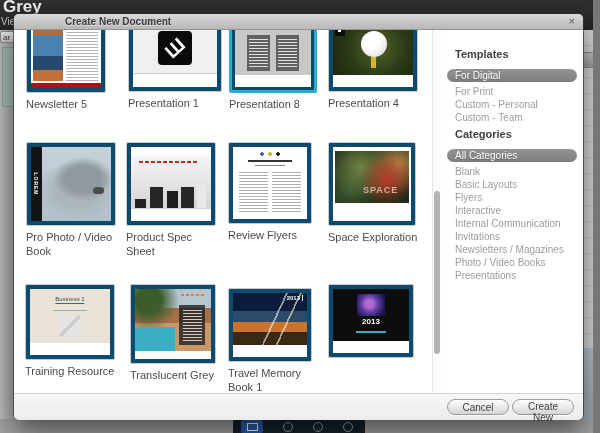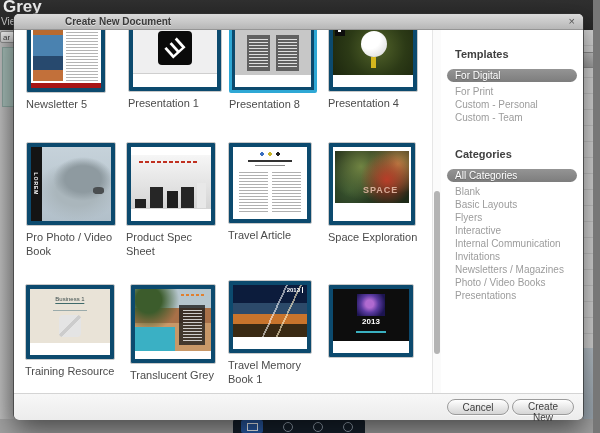--- a/index.html
+++ b/index.html
@@ -58,21 +58,21 @@
   .footer .btn-create{right:9px;}
 
   
   .grid{position:absolute;left:0;top:0;right:150px;bottom:0;overflow:hidden;padding-left:20px;}
   .cell{position:absolute;}
   .card{background:#0c4a6e;border:1px solid #c9c9c9;border-radius:2px;padding:4px;display:inline-block;}
   .cell.selected .card{border:3px solid var(--selection-blue,#2fa8d5);padding:3px;}
   .tpl-label{margin-top:4px;width:96px;font-size:11px;line-height:14px;color:#4b4b4b;}
   .c0{left:12px;top:-22px}.c1{left:114px;top:-10px}.c2{left:215px;top:-13px}.c3{left:314px;top:-10px}
   .c4{left:12px;top:112px}.c5{left:112px;top:112px}.c6{left:214px;top:112px}.c7{left:314px;top:112px}
-  .c8{left:11px;top:254px}.c9{left:116px;top:254px}.c10{left:214px;top:250px}.c11{left:314px;top:254px}
+  .c8{left:11px;top:254px}.c9{left:116px;top:254px}.c10{left:214px;top:258px}.c11{left:314px;top:254px}
   .c7 .tpl-label{width:112px;}
 
   .art{position:relative;overflow:hidden;background:#fff;}
   .art::before,.art::after{content:"";position:absolute;}
   .art .art-text{position:absolute;z-index:3;}
 
   
   .art-0{width:70px;height:75px;background:
     linear-gradient(#dc8427,#dc8427) 0 0/100% 7px no-repeat,
     linear-gradient(#dde8c6,#dde8c6) 0 7px/100% 4px no-repeat,
@@ -192,21 +192,21 @@
 
   
   .scrollbar{position:absolute;top:0;bottom:0;right:142px;width:8px;
     background:#fbfbfb;border-left:1px solid #e6e6e6;}
   .scrollbar .thumb{position:absolute;left:1px;width:6px;top:161px;height:163px;
     background:#b4b4b4;border-radius:3px;}
 
   
   .side{position:absolute;top:0;bottom:0;right:0;width:142px;background:#fff;}
   .side h3{margin:18px 0 0 14px;font-size:11px;font-weight:bold;color:#3f3f3f;line-height:13px;}
-  .side h3.cats{margin-top:24px;}
+  .side h3.cats{margin-top:4px;}
   .side ul{list-style:none;margin:8px 6px 0 6px;padding:0;}
   .side li{font-size:10px;color:#9c9c9c;padding:0 8px;height:13px;line-height:13px;
     border-radius:7px;box-sizing:border-box;cursor:default;}
   .side li.selected{background:linear-gradient(#949494,#7d7d7d);color:#fff;margin-bottom:3px;
     text-shadow:0 1px 1px rgba(0,0,0,.25);}
 </style>
 </head>
 <body>
 
 <div class="screen">
@@ -243,21 +243,21 @@
     <div class="content">
       <div class="grid" id="grid">
           <div class="cell c0"><div class="card"><div class="art art-0"></div></div><div class="tpl-label">Newsletter 5</div></div>
           <div class="cell c1"><div class="card"><div class="art art-1"></div></div><div class="tpl-label">Presentation 1</div></div>
           <div class="cell c2 selected"><div class="card"><div class="art art-2"></div></div><div class="tpl-label">Presentation 8</div></div>
           <div class="cell c3"><div class="card"><div class="art art-3"></div></div><div class="tpl-label">Presentation 4</div></div>
           <div class="cell c4"><div class="card"><div class="art art-4">
                 <span class="art-text">LOREM</span>
               </div></div><div class="tpl-label">Pro Photo / Video Book</div></div>
           <div class="cell c5"><div class="card"><div class="art art-5"></div></div><div class="tpl-label">Product Spec Sheet</div></div>
-          <div class="cell c6"><div class="card"><div class="art art-6"></div></div><div class="tpl-label">Travel Article</div></div>
+          <div class="cell c6"><div class="card"><div class="art art-6"></div></div><div class="tpl-label">Review Flyers</div></div>
           <div class="cell c7"><div class="card"><div class="art art-7">
                 <span class="art-text">SPACE</span>
               </div></div><div class="tpl-label">Space Exploration</div></div>
           <div class="cell c8"><div class="card"><div class="art art-8">
                 <span class="art-text">Business 1</span>
               </div></div><div class="tpl-label">Training Resource</div></div>
           <div class="cell c9"><div class="card"><div class="art art-9"></div></div><div class="tpl-label">Translucent Grey</div></div>
           <div class="cell c10"><div class="card"><div class="art art-10">
                 <span class="art-text">2013</span>
               </div></div><div class="tpl-label">Travel Memory Book 1</div></div>

